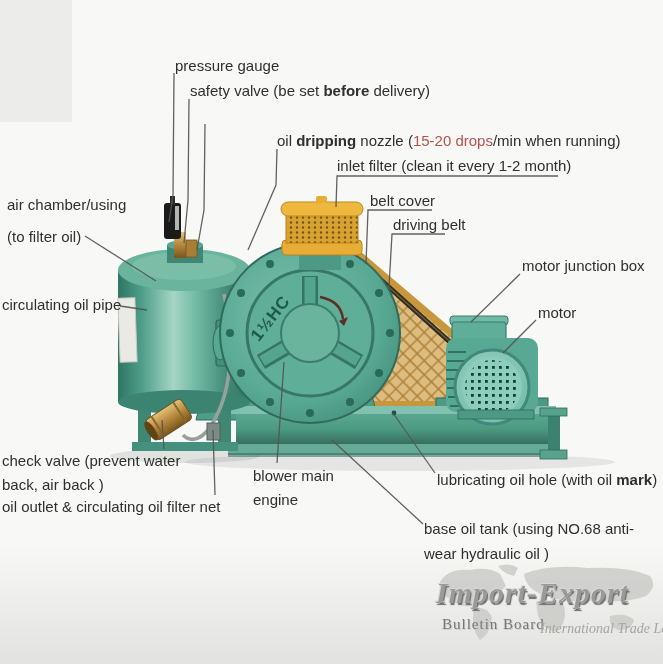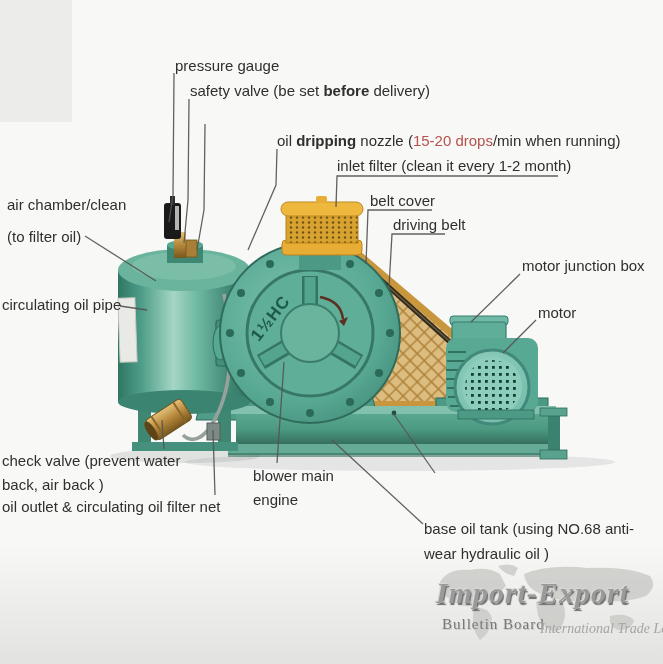--- a/index.html
+++ b/index.html
@@ -240,21 +240,21 @@
   <div class="label" style="left:393px;top:216px">
     <span>driving belt</span>
   </div>
   <div class="label" style="left:522px;top:257px">
     <span>motor junction box</span>
   </div>
   <div class="label" style="left:538px;top:304px">
     <span>motor</span>
   </div>
   <div class="label" style="left:7px;top:196px">
-    <span>air chamber/clean</span>
+    <span>air chamber/using</span>
   </div>
   <div class="label" style="left:7px;top:228px">
     <span>(to filter oil)</span>
   </div>
   <div class="label" style="left:2px;top:296px">
     <span>circulating oil pipe</span>
   </div>
   <div class="label" style="left:2px;top:452px">
     <span>check valve (prevent water</span>
   </div>
@@ -262,20 +262,23 @@
     <span>back, air back )</span>
   </div>
   <div class="label" style="left:2px;top:498px">
     <span>oil outlet &amp; circulating oil filter net</span>
   </div>
   <div class="label" style="left:253px;top:467px">
     <span>blower main</span>
   </div>
   <div class="label" style="left:253px;top:491px">
     <span>engine</span>
+  </div>
+  <div class="label" style="left:437px;top:471px">
+    <span>lubricating oil hole (with oil </span><b>mark</b><span>)</span>
   </div>
   <div class="label" style="left:424px;top:520px">
     <span>base oil tank (using NO.68 anti-</span>
   </div>
   <div class="label" style="left:424px;top:545px">
     <span>wear hydraulic oil )</span>
   </div>
 
   <div class="watermark">
     <svg width="235" height="104" viewBox="0 0 235 104">

